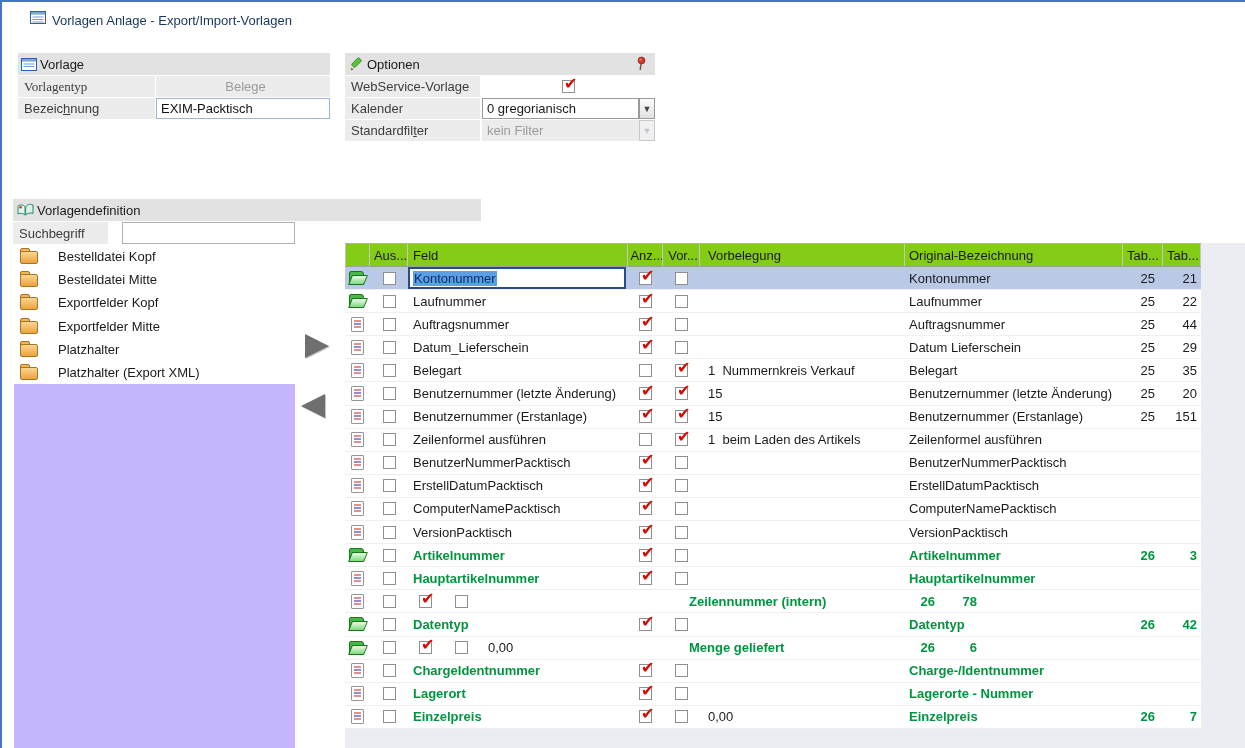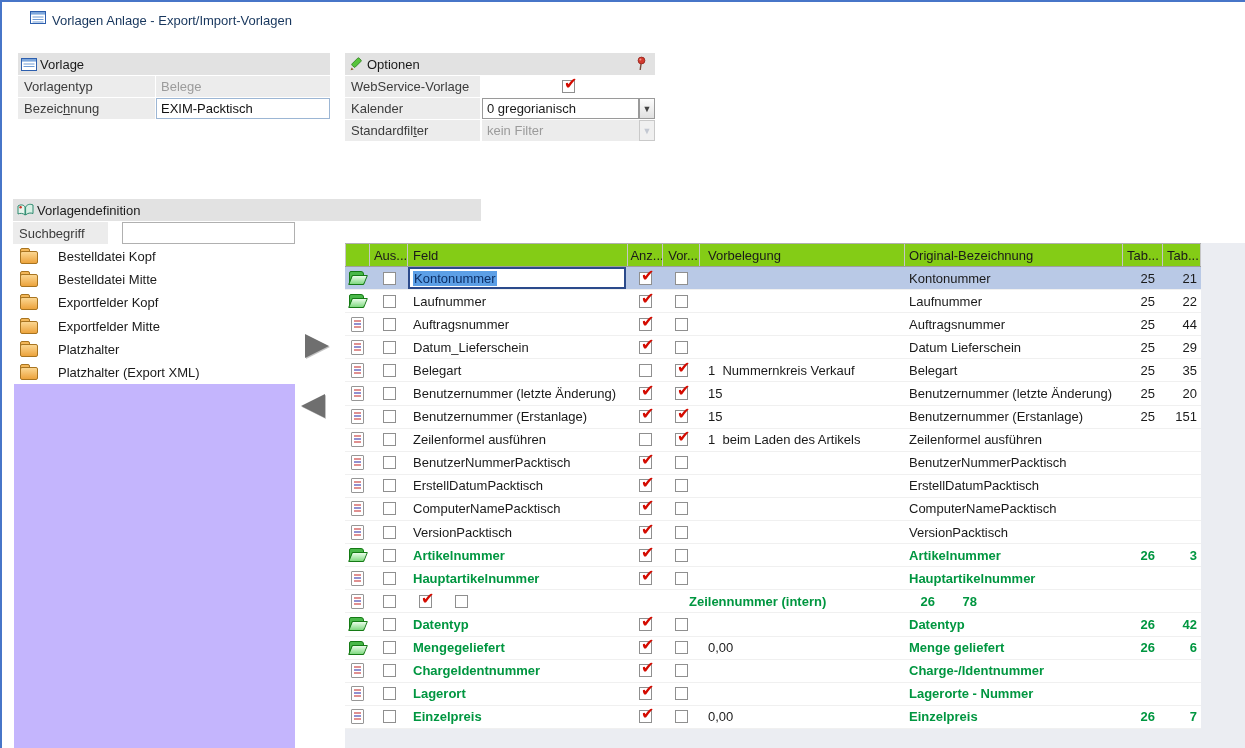--- a/index.html
+++ b/index.html
@@ -115,24 +115,24 @@
       <span style="margin-left:3px;display:inline-flex;">
         <svg width="16" height="13" viewBox="0 0 16 13">
             <rect x="0.5" y="0.5" width="15" height="12" fill="#ffffff" stroke="#2d5fae"></rect>
             <rect x="1" y="1" width="14" height="2.6" fill="#7da7dc"></rect>
             <line x1="2.5" y1="6" x2="13.5" y2="6" stroke="#6f9bd4"></line>
             <line x1="2.5" y1="8.5" x2="13.5" y2="8.5" stroke="#6f9bd4"></line>
           </svg>
       </span>
       <span class="lbl">Vorlage</span>
     </div>
-    <div class="frow-label" style="left:0;top:23px;width:137px;">
+    <div class="frow-label" style="left:0;top:23px;width:137px;font-family:Liberation Serif, serif;">
       <span>Vorlagentyp</span>
     </div>
-    <div class="frow-val disabled-txt" style="left:138px;top:23px;width:174px;">
+    <div class="frow-val disabled-txt" style="left:138px;top:23px;width:174px;justify-content:center;">
       <span>Belege</span>
     </div>
     <div class="frow-label" style="left:0;top:45px;width:137px;">
       <span>Bezeic</span>
         <span class="u">h</span>
         <span>nung</span>
     </div>
     <input class="ftext" style="left: 138px; top: 45px; width: 174px;" value="EXIM-Packtisch">
   </div>
 
@@ -704,23 +704,20 @@
             <span class="t g">42</span>
           </div>
         </div>
         <div class="trow">
           <div class="tc c0">
             <span class="ic-folder-open"></span>
           </div>
           <div class="tc c1">
             <span class="cb"></span>
           </div>
-          <div class="tc c2">
-            <span class="t g">Mengegeliefert</span>
-          </div>
           <div class="tc c3">
             <span class="cb checked"></span>
           </div>
           <div class="tc c4">
             <span class="cb"></span>
           </div>
           <div class="tc c5">
             <span class="t">0,00</span>
           </div>
           <div class="tc c6">

